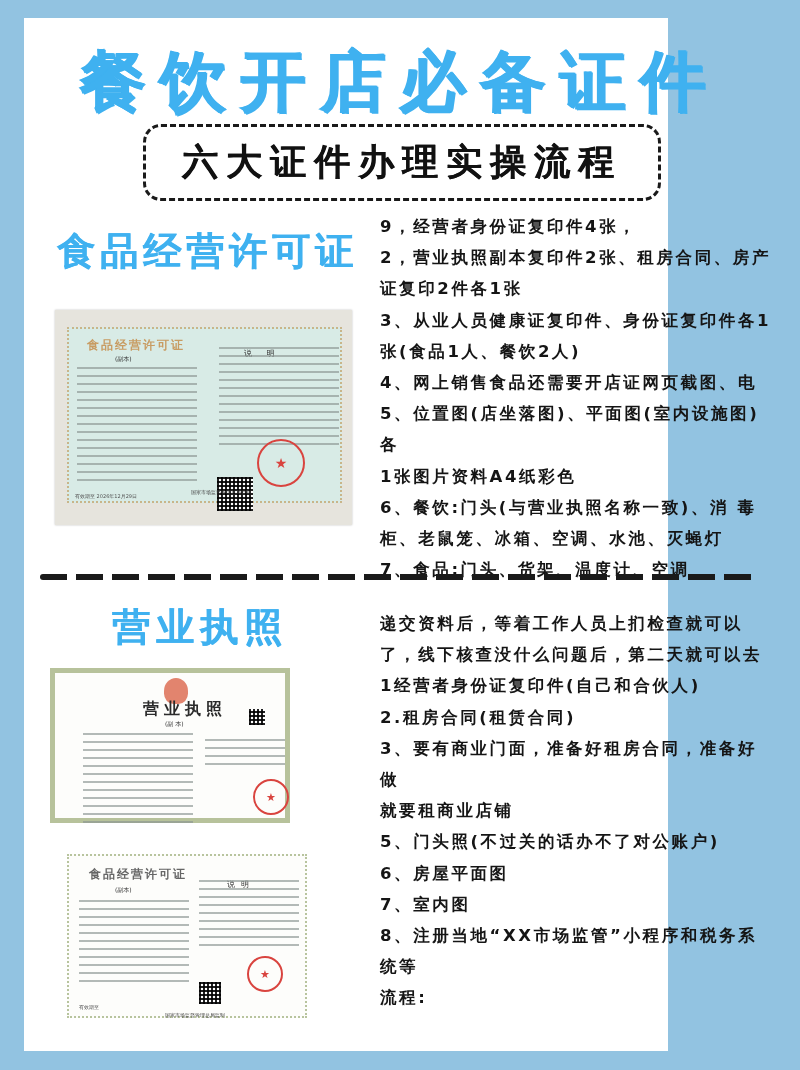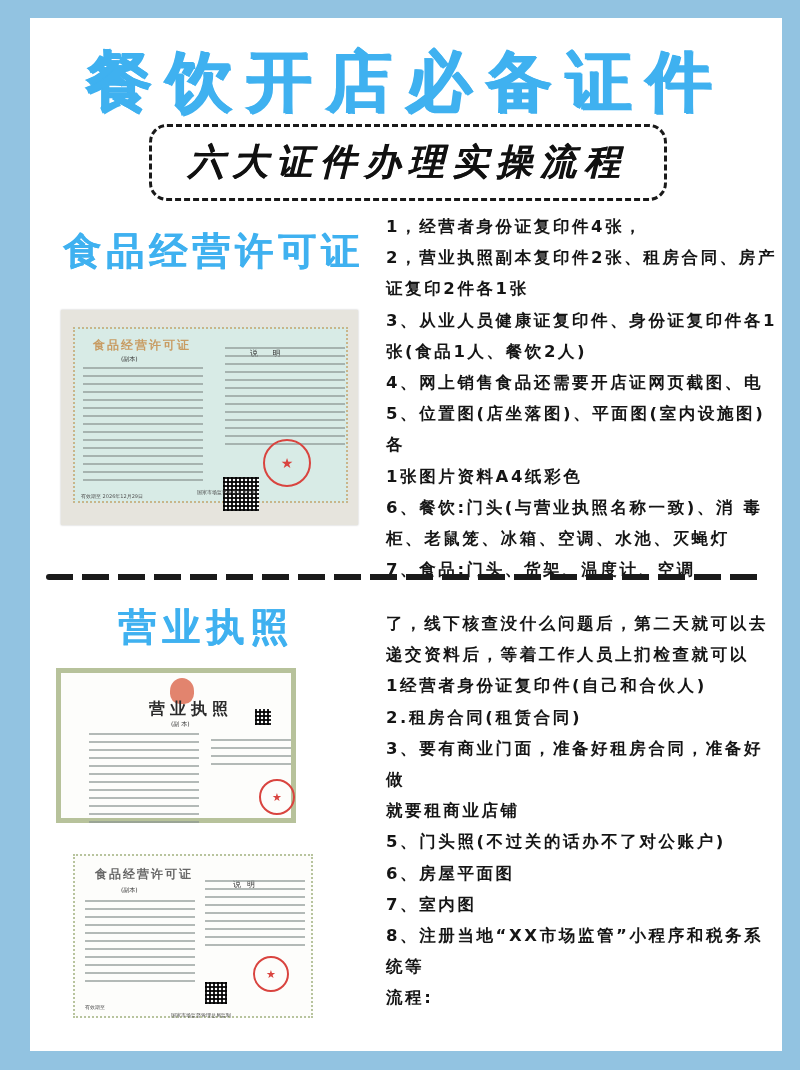--- a/index.html
+++ b/index.html
@@ -4,43 +4,43 @@
   <style>
     * { box-sizing: border-box; margin: 0; padding: 0; }
     html, body { width: 800px; height: 1070px; overflow: hidden; }
     body {
       background: #92c3e1;
       font-family: "DejaVu Sans", "Liberation Sans", sans-serif;
       position: relative;
     }
     .card {
       position: absolute;
-      left: 30px; top: 18px;
-      width: 752px; height: 1033px;
+      left: 24px; top: 18px;
+      width: 644px; height: 1033px;
       background: #ffffff;
     }
     .main-title {
       position: absolute;
       left: 0; top: 24px; width: 752px;
       text-align: center;
       font-size: 66px;
       font-weight: bold;
       letter-spacing: 14px;
       color: #3fb1f0;
       font-family: "DejaVu Sans", sans-serif;
       line-height: 80px;
       text-shadow: 1px 1px 0 #3fb1f0, -1px 0 0 #3fb1f0;
     }
     .subtitle-box {
       position: absolute;
       left: 119px; top: 106px;
       width: 518px; height: 77px;
       border: 3px dashed #1a1a1a;
       border-radius: 18px;
-      display: flex; align-items: center; justify-content: center; font-style: italic;
+      display: flex; align-items: center; justify-content: center;
     }
     .subtitle {
       font-size: 36px;
       font-weight: bold;
       letter-spacing: 8px;
       color: #111;
       text-shadow: 0.6px 0 0 #111;
     }
     .section-heading {
       position: absolute;
@@ -184,21 +184,21 @@
       <div class="stamp">
           <span>★</span>
         </div>
       <div class="qr"></div>
       <span class="cert-date">有效期至 2026年12月29日</span>
       <span class="cert-footer">国家市场监督管理总局监制</span>
     </div>
   </div>
 
   <div class="text-block tb1">
-    <span class="line">1，经营者身份证复印件4张，</span>
+    <span class="line">9，经营者身份证复印件4张，</span>
     <span class="line">2，营业执照副本复印件2张、租房合同、房产</span>
     <span class="line">证复印2件各1张</span>
     <span class="line">3、从业人员健康证复印件、身份证复印件各1</span>
     <span class="line">张(食品1人、餐饮2人)</span>
     <span class="line">4、网上销售食品还需要开店证网页截图、电</span>
     <span class="line">5、位置图(店坐落图)、平面图(室内设施图)各</span>
     <span class="line">1张图片资料A4纸彩色</span>
     <span class="line">6、餐饮:门头(与营业执照名称一致)、消 毒</span>
     <span class="line">柜、老鼠笼、冰箱、空调、水池、灭蝇灯</span>
     <span class="line">7、食品:门头、货架、温度计、空调</span>
@@ -232,22 +232,22 @@
       <div class="stamp">
           <span>★</span>
         </div>
       <div class="qr"></div>
       <span class="cert-date">有效期至</span>
       <span class="cert-footer">国家市场监督管理总局监制</span>
     </div>
   </div>
 
   <div class="text-block tb2">
+    <span class="line">递交资料后，等着工作人员上扪检查就可以</span>
     <span class="line">了，线下核查没什么问题后，第二天就可以去</span>
-    <span class="line">递交资料后，等着工作人员上扪检查就可以</span>
     <span class="line">1经营者身份证复印件(自己和合伙人)</span>
     <span class="line">2.租房合同(租赁合同)</span>
     <span class="line">3、要有商业门面，准备好租房合同，准备好做</span>
     <span class="line">就要租商业店铺</span>
     <span class="line">5、门头照(不过关的话办不了对公账户)</span>
     <span class="line">6、房屋平面图</span>
     <span class="line">7、室内图</span>
     <span class="line">8、注册当地“XX市场监管”小程序和税务系统等</span>
     <span class="line">流程:</span>
 

